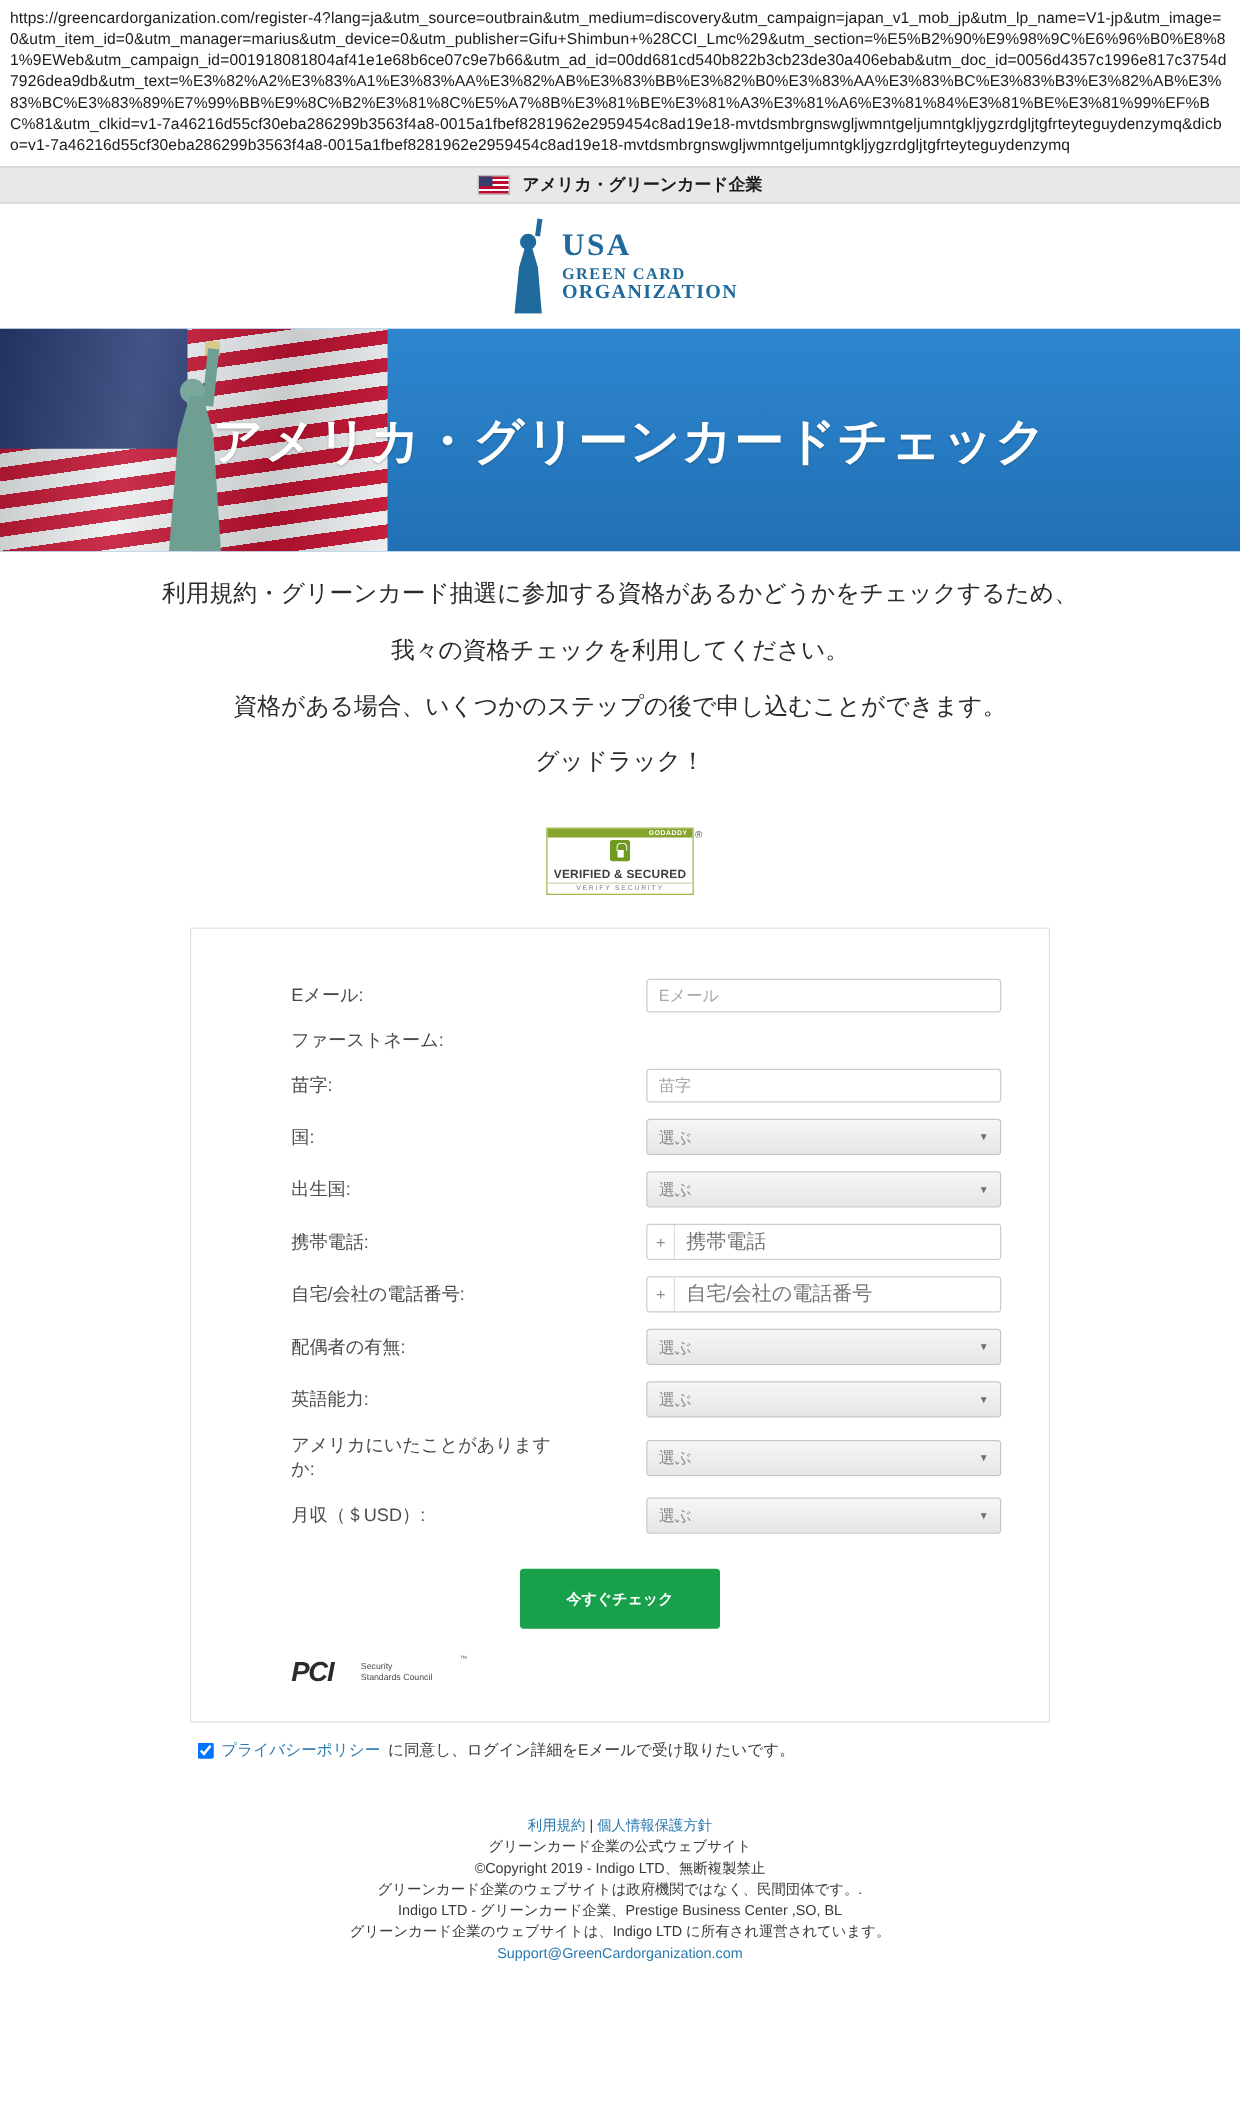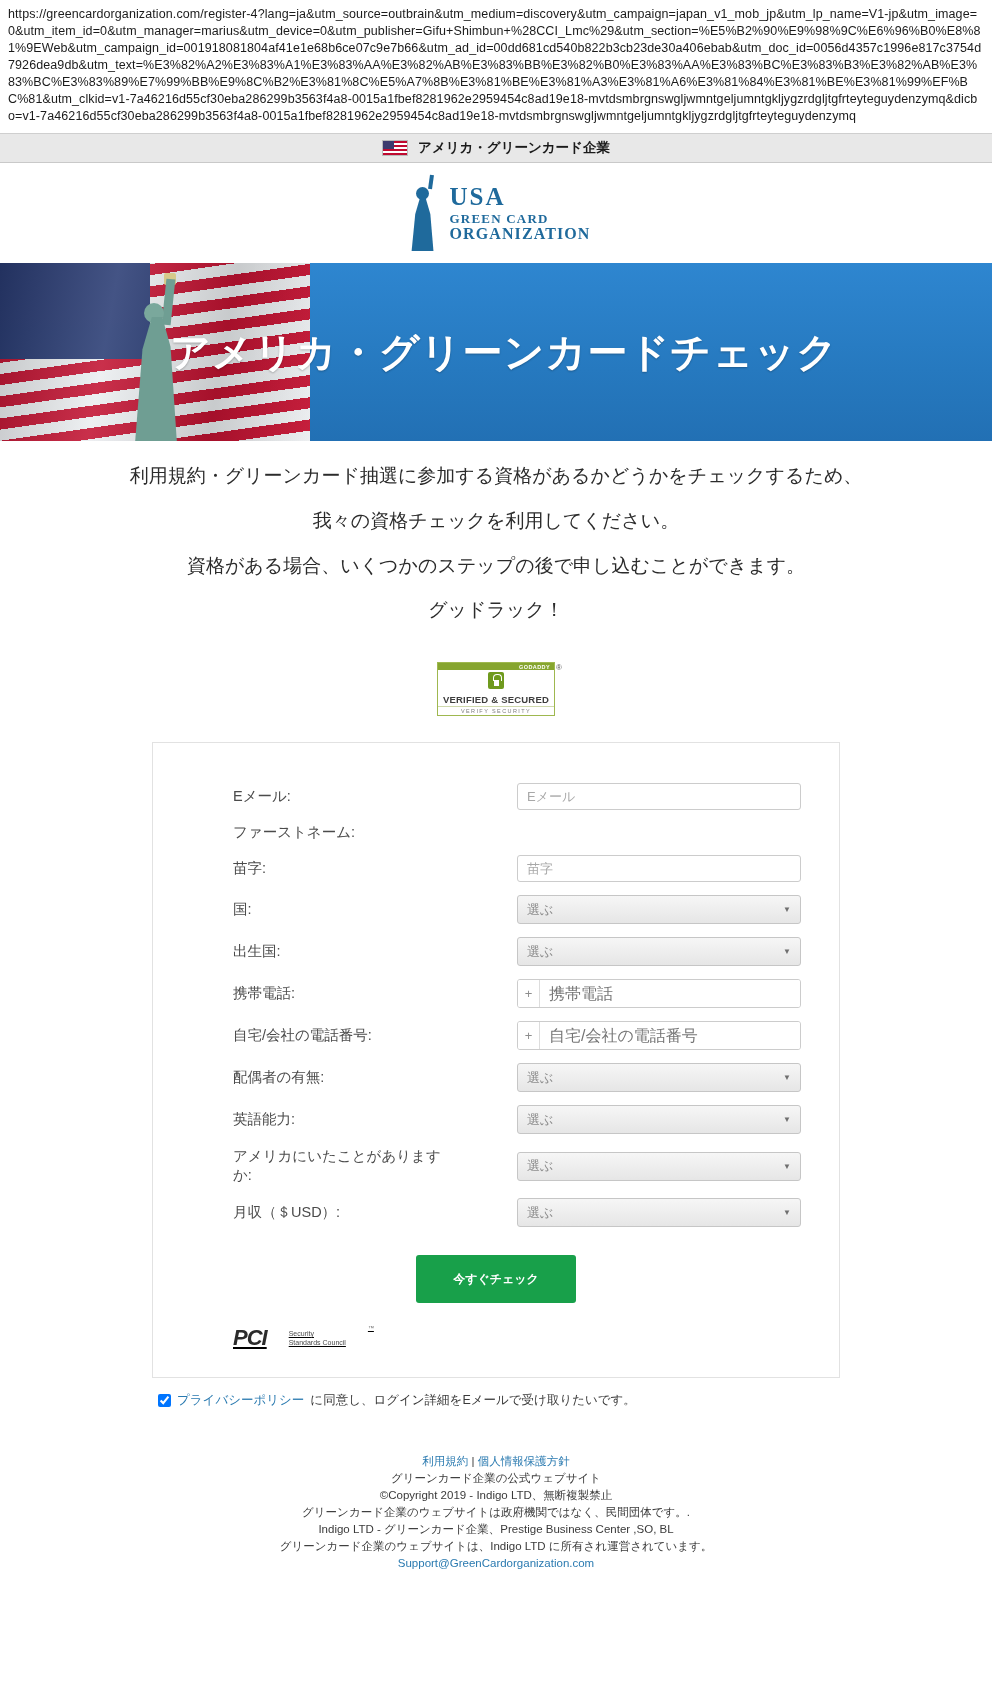--- a/index.html
+++ b/index.html
@@ -371,21 +371,20 @@
     border-radius: 3px;
     cursor: pointer;
     font-family: "Liberation Sans", sans-serif;
   }
   .pci {
     margin-top: 22px;
     display: flex;
     align-items: center;
     gap: 22px;
     padding-left: 42px;
-    text-decoration: underline;
   }
   .pci-logo {
     font-family: "Liberation Sans", sans-serif;
     font-size: 22px;
     font-weight: bold;
     font-style: italic;
     color: #2b2b2b;
     letter-spacing: -1px;
   }
   .pci-txt {

